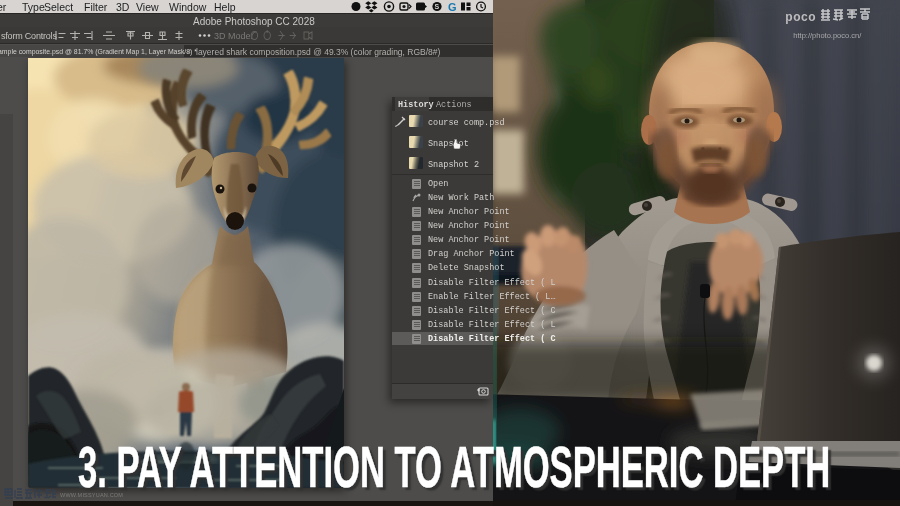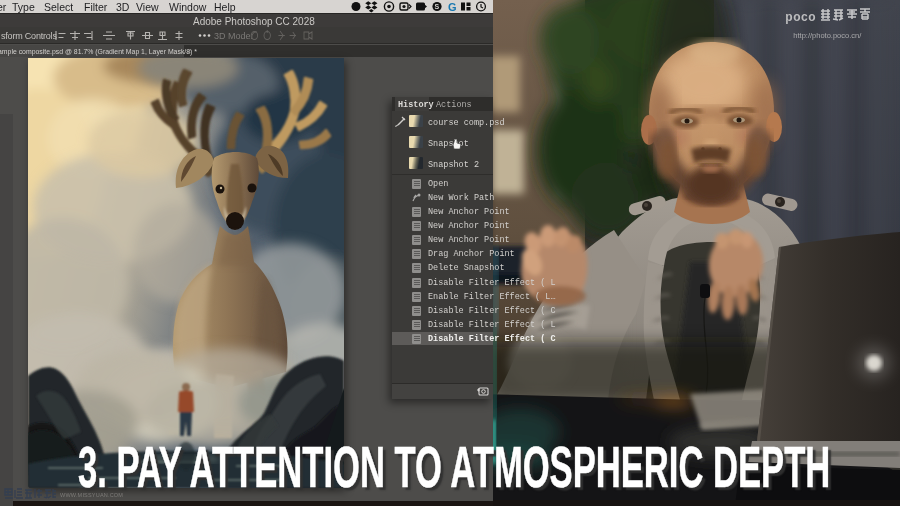--- a/index.html
+++ b/index.html
@@ -227,21 +227,21 @@
     <rect x="492" y="420" width="3.5" height="44" fill="#3fd2bc" opacity="0.8" filter="url(#b2)"></rect>
     <rect x="488" y="248" width="10" height="85" fill="#3a7a8a" opacity="0.5" filter="url(#b4)"></rect>
 
     <rect x="0" y="500" width="900" height="6" fill="#171210"></rect>
     <rect x="0" y="501" width="493" height="5" fill="#1b1512"></rect>
   </svg>
 
   <div id="ps">
     <div id="menubar">
       <span style="left:-3px">er</span>
-        <span style="left:12px">Type</span>
+        <span style="left:22px">Type</span>
         <span style="left:44px">Select</span>
         <span style="left:84px">Filter</span>
         <span style="left:116px">3D</span>
         <span style="left:136px">View</span>
         <span style="left:169px">Window</span>
         <span style="left:214px">Help</span>
       <svg class="abs" width="145" height="13" style="left:348px;top:0" viewBox="0 0 145 13">
         <circle cx="8" cy="6.5" r="4.5" fill="#111"></circle>
         <g fill="#111">
             <path d="M25,1.2 l3.2,2.2 -3.2,2.2 -3.2,-2.2 Z M31.5,1.2 l3.2,2.2 -3.2,2.2 -3.2,-2.2 Z M25,5.6 l3.2,2.2 -3.2,2.2 -3.2,-2.2 Z M31.5,5.6 l3.2,2.2 -3.2,2.2 -3.2,-2.2 Z M28.2,9.6 l2.6,1.8 -2.6,1.8 -2.6,-1.8 Z" transform="translate(-3.5,0) scale(0.95)"></path>
@@ -293,20 +293,21 @@
           <path d="M40,4 l4,4.5 -4,4.5 M38,8.5 h8"></path>
           <path d="M56,5 l3,3.5 -3,3.5 M52,8.5 h8"></path>
           <path d="M70,5 h6 v7 h-6 z M76,7 l4,-2 v7 l-4,-2"></path>
         </g>
       </svg>
     </div>
     <div id="tabbar">
       <div class="abs" style="left:0;top:0;width:184px;height:12px;background:#474644"></div>
       <span class="abs" style="left:-2px;top:1.5px;color:#d3d1ce;white-space:nowrap">ample composite.psd @ 81.7% (Gradient Map 1, Layer Mask/8) *</span>
       <span class="abs" style="left:187px;top:1.5px;color:#9c9a97">×</span>
+      <span class="abs" style="left:196px;top:1.5px;color:#b3b1ae;white-space:nowrap;font-size:8.5px;transform:none">layered shark composition.psd @ 49.3% (color grading, RGB/8#)</span>
     </div>
     <div id="canvasarea">
       <div id="leftstrip"></div>
       <svg class="abs" width="316" height="430" viewBox="0 0 316 430" style="left:28px;top:1px;box-shadow:2px 3px 8px rgba(0,0,0,0.45)" id="deer">
         <defs>
           <linearGradient id="skyg" x1="0" y1="0" x2="1" y2="0.3">
             <stop offset="0" stop-color="#e8d6ae"></stop>
               <stop offset="0.4" stop-color="#b4ac9a"></stop>
               <stop offset="0.72" stop-color="#5c6876"></stop>
               <stop offset="1" stop-color="#33434f"></stop>

